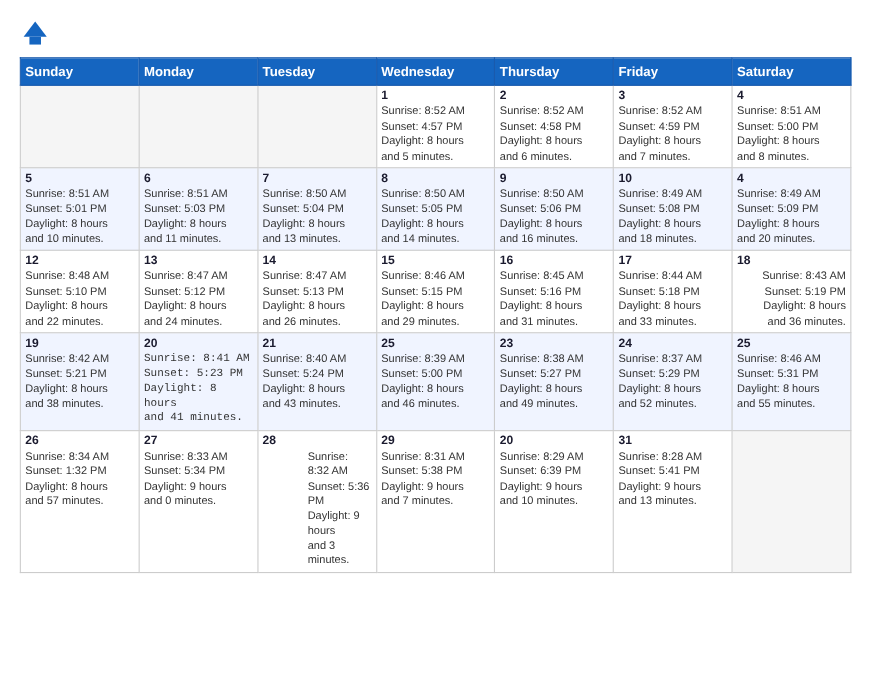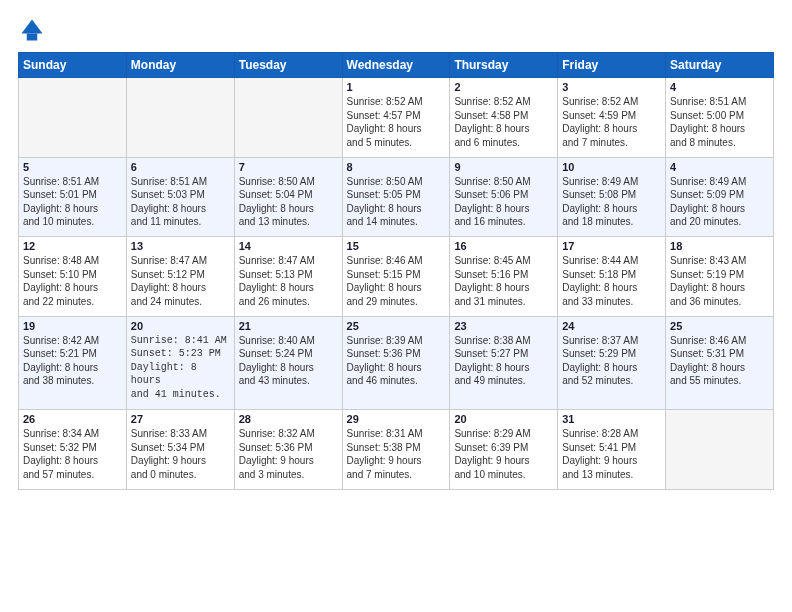--- a/index.html
+++ b/index.html
@@ -251,21 +251,21 @@
           </td>
           <td>
             <div class="day-number">17</div>
             <div class="day-info" style="white-space: pre-line;">Sunrise: 8:44 AM
 Sunset: 5:18 PM
 Daylight: 8 hours
 and 33 minutes.</div>
           </td>
           <td>
             <div class="day-number">18</div>
-            <div class="day-info" style="white-space: pre-line;">Sunrise: 8:43 AM
+            <div class="day-info" style="white-space: pre-line; text-align: right;">Sunrise: 8:43 AM
 Sunset: 5:19 PM
 Daylight: 8 hours
 and 36 minutes.</div>
           </td>
         </tr>
         <tr class="row-alt">
           <td>
             <div class="day-number">19</div>
             <div class="day-info" style="white-space: pre-line;">Sunrise: 8:42 AM
 Sunset: 5:21 PM
@@ -282,21 +282,21 @@
           <td>
             <div class="day-number">21</div>
             <div class="day-info" style="white-space: pre-line;">Sunrise: 8:40 AM
 Sunset: 5:24 PM
 Daylight: 8 hours
 and 43 minutes.</div>
           </td>
           <td>
             <div class="day-number">25</div>
             <div class="day-info" style="white-space: pre-line;">Sunrise: 8:39 AM
-Sunset: 5:36 PM
+Sunset: 5:00 PM
 Daylight: 8 hours
 and 46 minutes.</div>
           </td>
           <td>
             <div class="day-number">23</div>
             <div class="day-info" style="white-space: pre-line;">Sunrise: 8:38 AM
 Sunset: 5:27 PM
 Daylight: 8 hours
 and 49 minutes.</div>
           </td>
@@ -312,34 +312,34 @@
             <div class="day-info" style="white-space: pre-line;">Sunrise: 8:46 AM
 Sunset: 5:31 PM
 Daylight: 8 hours
 and 55 minutes.</div>
           </td>
         </tr>
         <tr>
           <td>
             <div class="day-number">26</div>
             <div class="day-info" style="white-space: pre-line;">Sunrise: 8:34 AM
-Sunset: 5:32 PM
+Sunset: 1:32 PM
 Daylight: 8 hours
 and 57 minutes.</div>
           </td>
           <td>
             <div class="day-number">27</div>
             <div class="day-info" style="white-space: pre-line;">Sunrise: 8:33 AM
 Sunset: 5:34 PM
 Daylight: 9 hours
 and 0 minutes.</div>
           </td>
           <td>
             <div class="day-number">28</div>
-            <div class="day-info" style="white-space: pre-line;">Sunrise: 8:32 AM
+            <div class="day-info" style="white-space: pre-line; margin-left: 41px;">Sunrise: 8:32 AM
 Sunset: 5:36 PM
 Daylight: 9 hours
 and 3 minutes.</div>
           </td>
           <td>
             <div class="day-number">29</div>
             <div class="day-info" style="white-space: pre-line;">Sunrise: 8:31 AM
 Sunset: 5:38 PM
 Daylight: 9 hours
 and 7 minutes.</div>

